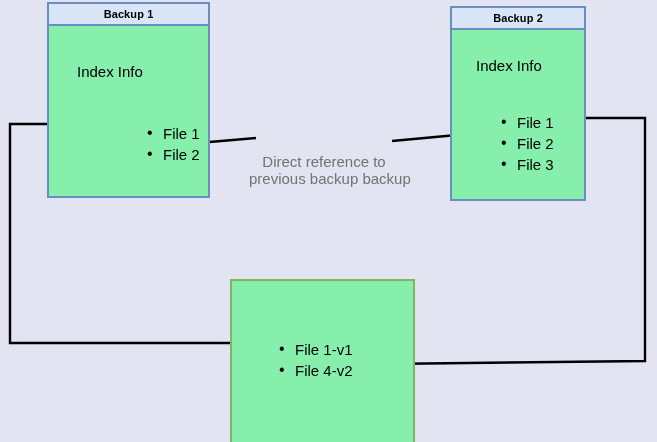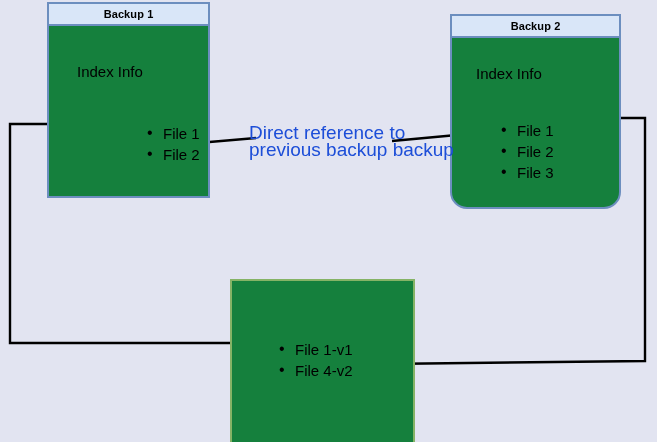--- a/index.html
+++ b/index.html
@@ -14,21 +14,21 @@
     position: relative;
     width: 657px;
     height: 442px;
     background: #e2e4f1;
     overflow: hidden;
   }
   .box {
     position: absolute;
     box-sizing: border-box;
     border: 2px solid;
-    background: #15803d;
+    background: #86efac;
   }
   .box-header {
     position: absolute;
     left: -2px;
     top: -2px;
     right: -2px;
     height: 24px;
     box-sizing: border-box;
     border: 2px solid;
     display: flex;
@@ -76,25 +76,26 @@
   .file-list li::before {
     content: "\2022";
     position: absolute;
     left: 0;
     top: -1px;
     font-size: 16px;
     line-height: 21px;
   }
   .center-label {
     position: absolute;
-    font-size: 19px;
-    color: #1d4ed8;
+    font-size: 15px;
+    color: #737373;
     text-align: center;
     line-height: 17px;
     white-space: nowrap;
+    margin-top: 29px;
   }
   #edges {
     position: absolute;
     left: 0;
     top: 0;
     width: 657px;
     height: 442px;
     pointer-events: none;
   }
 </style>
@@ -123,21 +124,21 @@
     <div class="box-header">
       <span>Backup 1</span>
     </div>
     <div class="index-label" style="left:28px; top:59px;">Index Info</div>
     <ul class="file-list" style="left:94px; top:115px;">
       <li>File 1</li>
       <li>File 2</li>
     </ul>
   </div>
 
-  <div class="box box-blue" style="left:450px; top:14px; width:171px; height:195px;border-radius:17px;">
+  <div class="box box-blue" style="left:450px; top:6px; width:136px; height:195px;">
     <div class="box-header">
       <span>Backup 2</span>
     </div>
     <div class="index-label" style="left:24px; top:49px;">Index Info</div>
     <ul class="file-list" style="left:45px; top:100px;">
       <li>File 1</li>
       <li>File 2</li>
       <li>File 3</li>
     </ul>
   </div>

